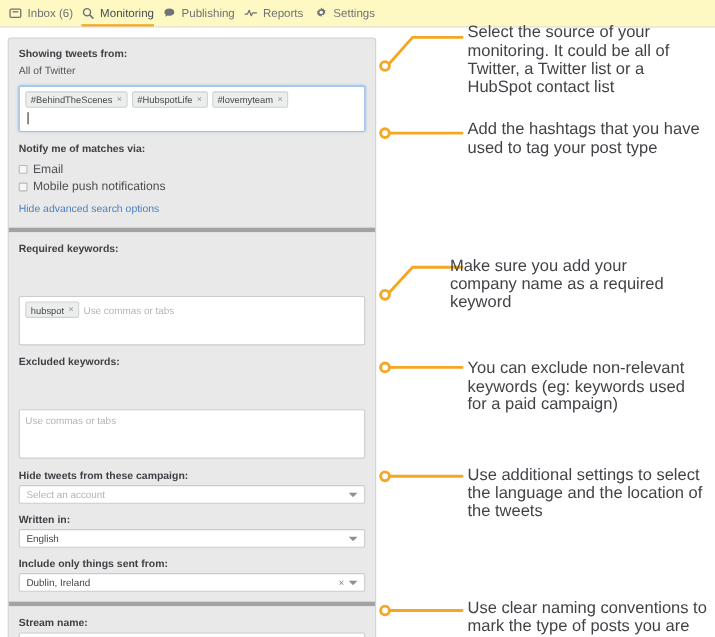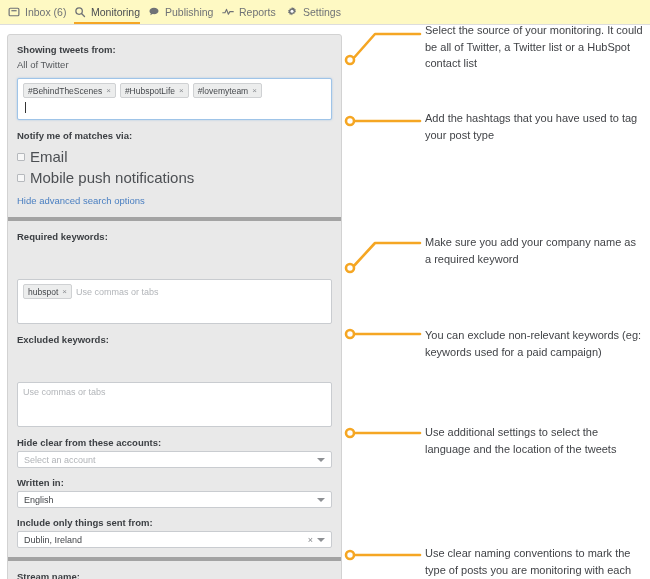--- a/index.html
+++ b/index.html
@@ -95,21 +95,21 @@
   }
 
   
   .cbrow { display: flex; align-items: center; gap: 5px; margin-bottom: 4px; }
   .cb {
     width: 8px; height: 8px;
     border: 1px solid #b6b9bd; background: #f7f7f7;
     border-radius: 1px; box-sizing: border-box;
     cursor: pointer;
   }
-  .cbtxt { font-size: 15px; color: #4c4f53; }
+  .cbtxt { font-size: 11px; color: #4c4f53; }
 
   .link {
     font-size: 9.5px; color: #4a7fc1; cursor: pointer;
     display: inline-block; margin-top: 3px;
   }
 
   
   .select {
     position: relative;
     background: #ffffff;
@@ -162,21 +162,21 @@
     cursor: pointer;
     line-height: 10px;
   }
   .btn-link { font-size: 9.5px; cursor: pointer; }
   .btn-cancel { color: #5f84b5; }
   .btn-delete { color: #d0544a; }
 
   
   .anno {
     position: absolute;
-    font-size: 11px;
+    font-size: 15px;
     line-height: 16.5px;
     color: #414347;
     width: 218px;
   }
   svg.connectors {
     position: absolute; left: 0; top: 0;
     width: 650px; height: 579px;
     pointer-events: none;
   }
 </style>
@@ -290,21 +290,21 @@
 
     <div class="lbl">Excluded keywords:</div>
     <div class="tokenbox tall2">
       <div class="tokrow">
         <span class="ph">Use commas or tabs</span>
       </div>
     </div>
 
     <div style="height:9px"></div>
 
-    <div class="lbl">Hide clear from these accounts:</div>
+    <div class="lbl">Hide tweets from these campaign:</div>
     <div class="select placeholder">
       <span>Select an account</span>
       <span class="arrow"></span>
     </div>
 
     <div style="height:8px"></div>
 
     <div class="lbl">Written in:</div>
     <div class="select">
       <span>English</span>
@@ -348,16 +348,16 @@
     <circle cx="350" cy="121" r="4"></circle>
     <circle cx="350" cy="268" r="4"></circle>
     <circle cx="350" cy="334" r="4"></circle>
     <circle cx="350" cy="433" r="4"></circle>
     <circle cx="350" cy="555" r="4"></circle>
   </g>
 </svg>
 
 <div class="anno" style="left:425px; top:22px">Select the source of your monitoring. It could be all of Twitter, a Twitter list or a HubSpot contact list</div>
 <div class="anno" style="left:425px; top:110px">Add the hashtags that you have used to tag your post type</div>
-<div class="anno" style="left:425px; top:234px">Make sure you add your company name as a required keyword</div>
+<div class="anno" style="left:409px; top:234px">Make sure you add your company name as a required keyword</div>
 <div class="anno" style="left:425px; top:327px">You can exclude non-relevant keywords (eg: keywords used for a paid campaign)</div>
 <div class="anno" style="left:425px; top:424px">Use additional settings to select the language and the location of the tweets</div>
 <div class="anno" style="left:425px; top:545px">Use clear naming conventions to mark the type of posts you are monitoring with each stream</div>
 
 </body></html>

